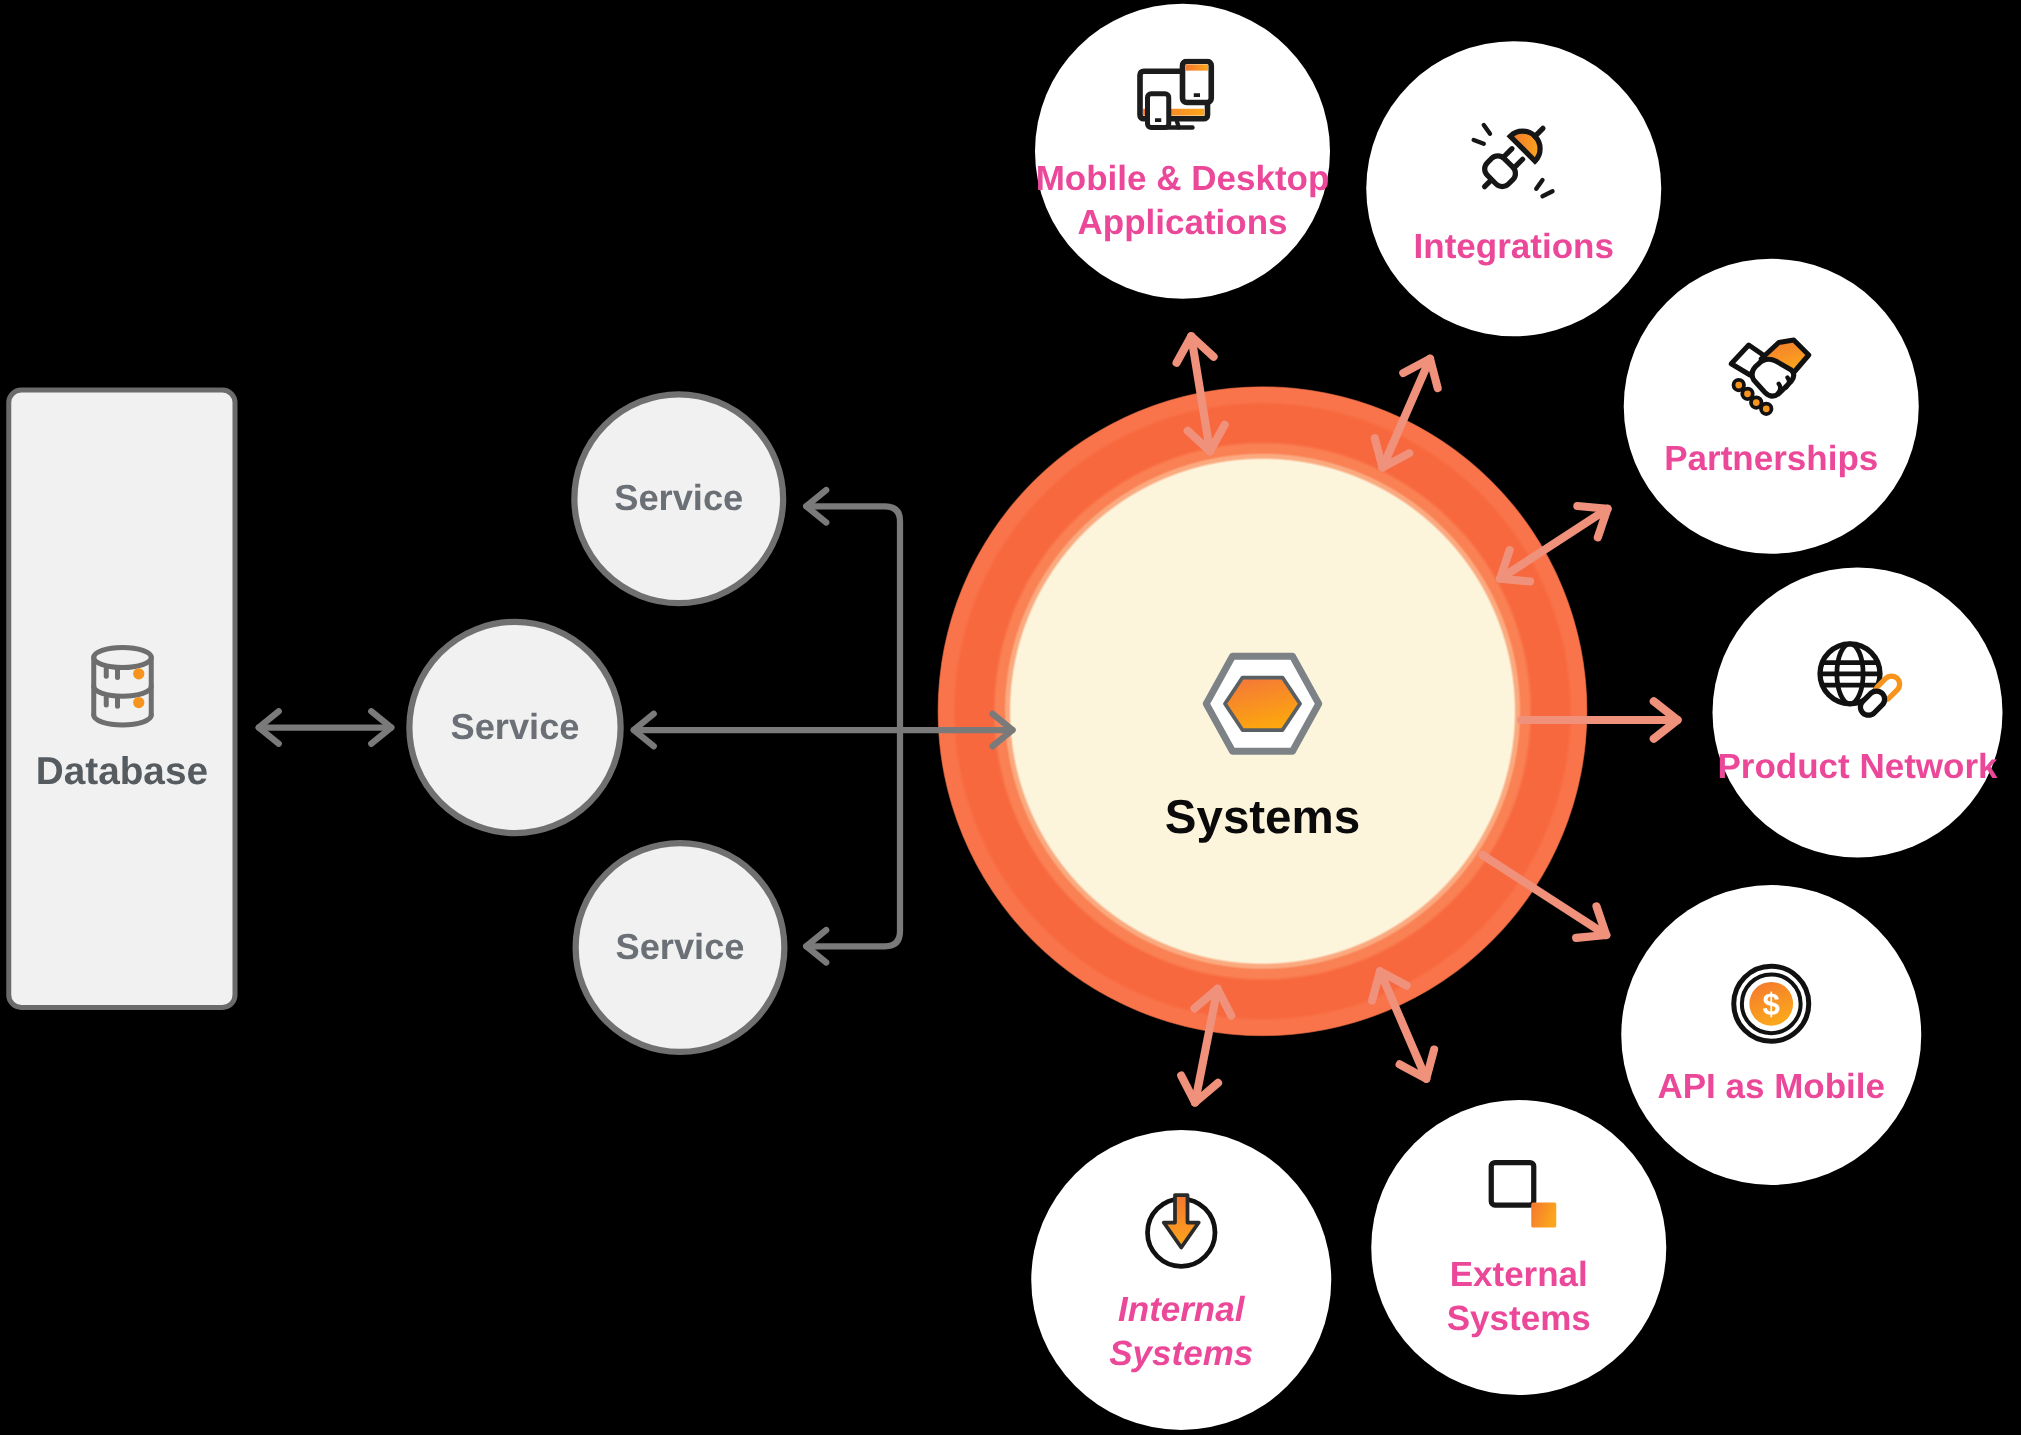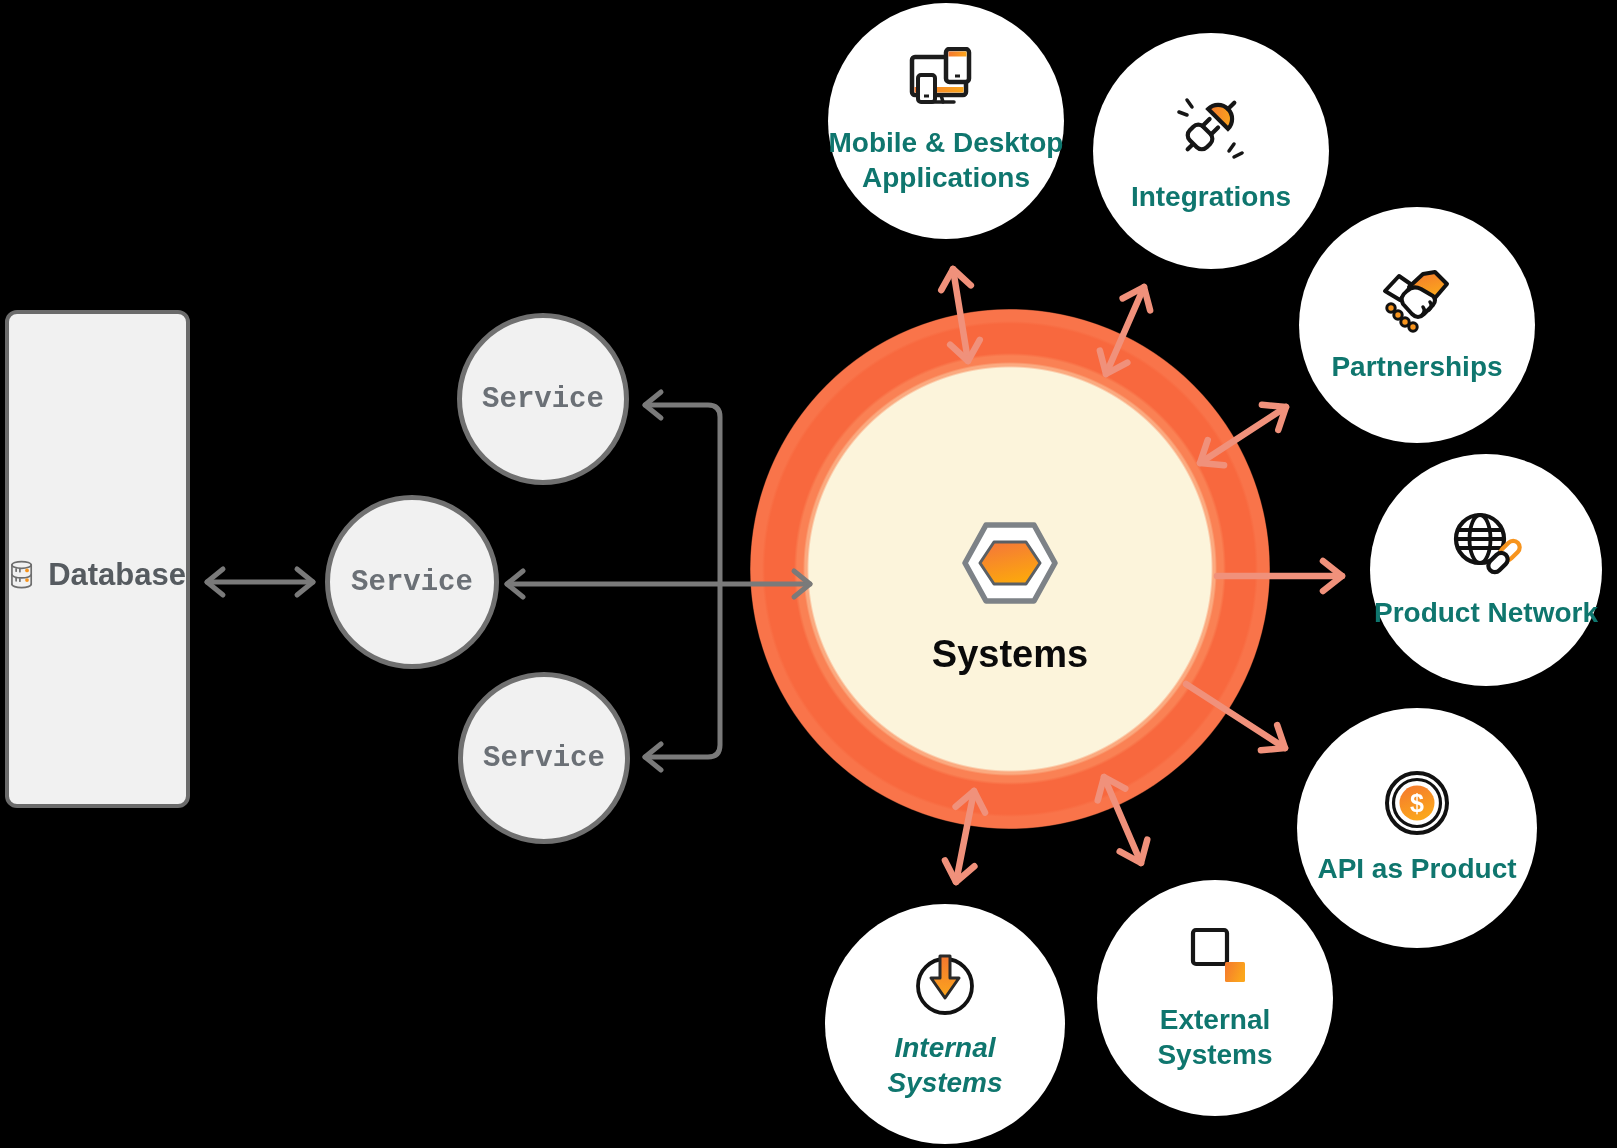--- a/index.html
+++ b/index.html
@@ -5,29 +5,29 @@
   html,body{margin:0;padding:0;background:#000;}
   #canvas{
     position:relative;width:1617px;height:1148px;background:#000;overflow:hidden;
     font-family:"Liberation Sans", sans-serif;
   }
   .abs{position:absolute;}
   
   .db-box{
     left:5px;top:310px;width:185px;height:498px;background:#F1F1F1;
     border:4px solid #6B6B6B;border-radius:12px;box-sizing:border-box;
-    display:flex;flex-direction:row;align-items:center;justify-content:center;
+    display:flex;flex-direction:column;align-items:center;justify-content:center;
     gap:14px;padding-top:32px;
   }
   .db-label{font-size:31px;font-weight:bold;color:#565B60;}
   
   .service{
     background:#F1F1F1;border:5px solid #707070;border-radius:50%;
     box-sizing:border-box;display:flex;align-items:center;justify-content:center;
-    font-size:29px;font-weight:bold;color:#6B7076;font-family:Liberation Mono, monospace;
+    font-size:29px;font-weight:bold;color:#6B7076;
   }
   .svc-top{left:457px;top:313px;width:172px;height:172px;}
   .svc-mid{left:325px;top:495px;width:174px;height:174px;}
   .svc-bot{left:458px;top:672px;width:172px;height:172px;}
   
   .core{
     left:750px;top:309px;width:520px;height:520px;border-radius:50%;
     background:radial-gradient(circle at 50% 50%,
       #FCF4DB 0px, #FCF4DB 201px,
       #FBAA80 203px, #FBAA80 205px,
@@ -38,21 +38,21 @@
     display:flex;flex-direction:column;align-items:center;justify-content:center;
     gap:22px;box-sizing:border-box;padding-top:54px;text-align:center;
   }
   .core-title{font-size:38px;font-weight:bold;color:#0A0A0A;line-height:1.16;}
   
   .sat{
     background:#FFFFFF;border-radius:50%;
     display:flex;flex-direction:column;align-items:center;justify-content:center;
     gap:15px;text-align:center;
   }
-  .sat-label{font-size:28px;font-weight:bold;color:#0f766e;line-height:1.22;}
+  .sat-label{font-size:28px;font-weight:bold;color:#ec4899;line-height:1.22;}
   .sat-mobile  {left:828px; top:3px;   width:236px;height:236px;}
   .sat-integr  {left:1093px;top:33px;  width:236px;height:236px;}
   .sat-partner {left:1299px;top:207px; width:236px;height:236px;}
   .sat-public  {left:1370px;top:454px; width:232px;height:232px;}
   .sat-product {left:1297px;top:708px; width:240px;height:240px;}
   .sat-external{left:1097px;top:880px; width:236px;height:236px;}
   .sat-internal{left:825px; top:904px; width:240px;height:240px;font-style:italic;}
   .arrow-layer{left:0;top:0;width:1617px;height:1148px;pointer-events:none;}
 </style>
 </head>
@@ -193,21 +193,21 @@
         <stop offset="0" stop-color="#F4772F"></stop>
             <stop offset="1" stop-color="#FBA61C"></stop>
           </linearGradient>
         </defs>
       <circle cx="34" cy="34" r="30" fill="#fff" stroke="#111" stroke-width="4"></circle>
       <circle cx="34" cy="34" r="23.5" fill="#fff" stroke="#111" stroke-width="3.2"></circle>
       <circle cx="34" cy="34" r="17.5" fill="url(#g-coin)"></circle>
       <text x="34" y="43" font-size="25" font-weight="bold" fill="#fff" text-anchor="middle" font-family="Liberation Sans, sans-serif">$</text>
     </svg>
     <div class="sat-label">
-      <div>API as Product</div>
+      <div>API as Mobile</div>
     </div>
   </div>
 
   <div class="abs sat sat-external">
     <svg width="64" height="64" viewBox="0 0 64 64">
       <defs>
           <linearGradient id="g-sq" x1="0" y1="0" x2="1" y2="0.4">
         <stop offset="0" stop-color="#F4772F"></stop>
             <stop offset="1" stop-color="#FBA61C"></stop>
           </linearGradient>

